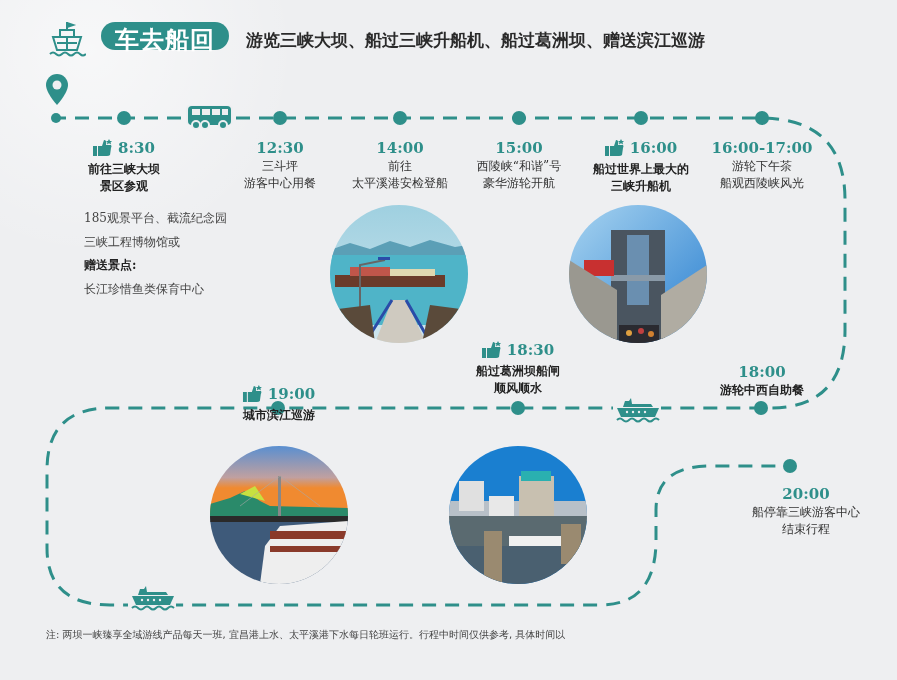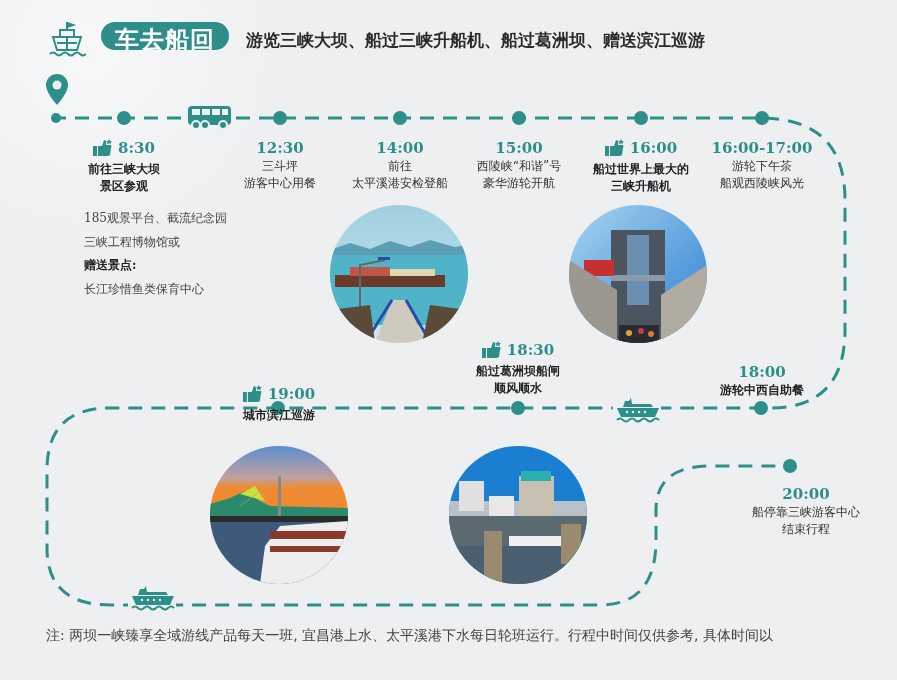--- a/index.html
+++ b/index.html
@@ -41,21 +41,21 @@
 
   .detail { position: absolute; left: 84px; top: 207px; font-size: 12px; line-height: 23.5px; color: #444; }
   .detail .b { font-weight: bold; color: #222; }
 
   .photo {
     position: absolute; border-radius: 50%; overflow: hidden;
     width: 138px; height: 138px;
   }
   .note {
     position: absolute; left: 46px; top: 625px; width: 820px;
-    font-size: 14px; line-height: 20px; color: #444;
+    font-size: 10px; line-height: 20px; color: #444;
     font-family: "DejaVu Sans", "Liberation Sans", sans-serif;
   }
   .note .indent { padding-left: 26px; display: block; }
 </style>
 </head>
 <body>
 
 <div class="bg-sheen"></div>
 
 <svg class="abs header-ship" viewBox="0 0 38 40">

